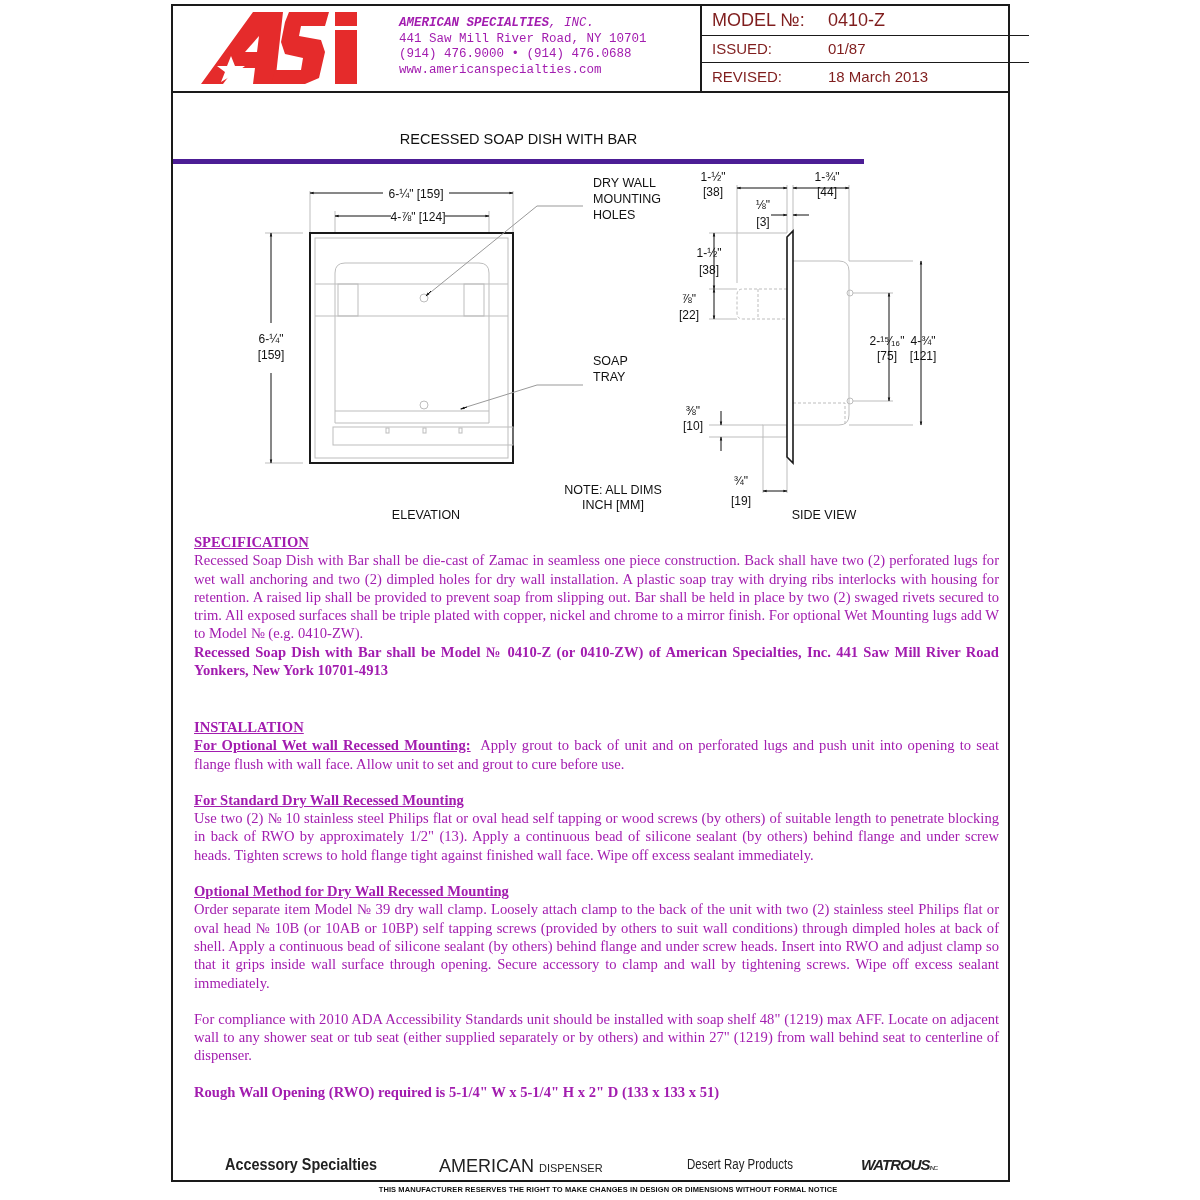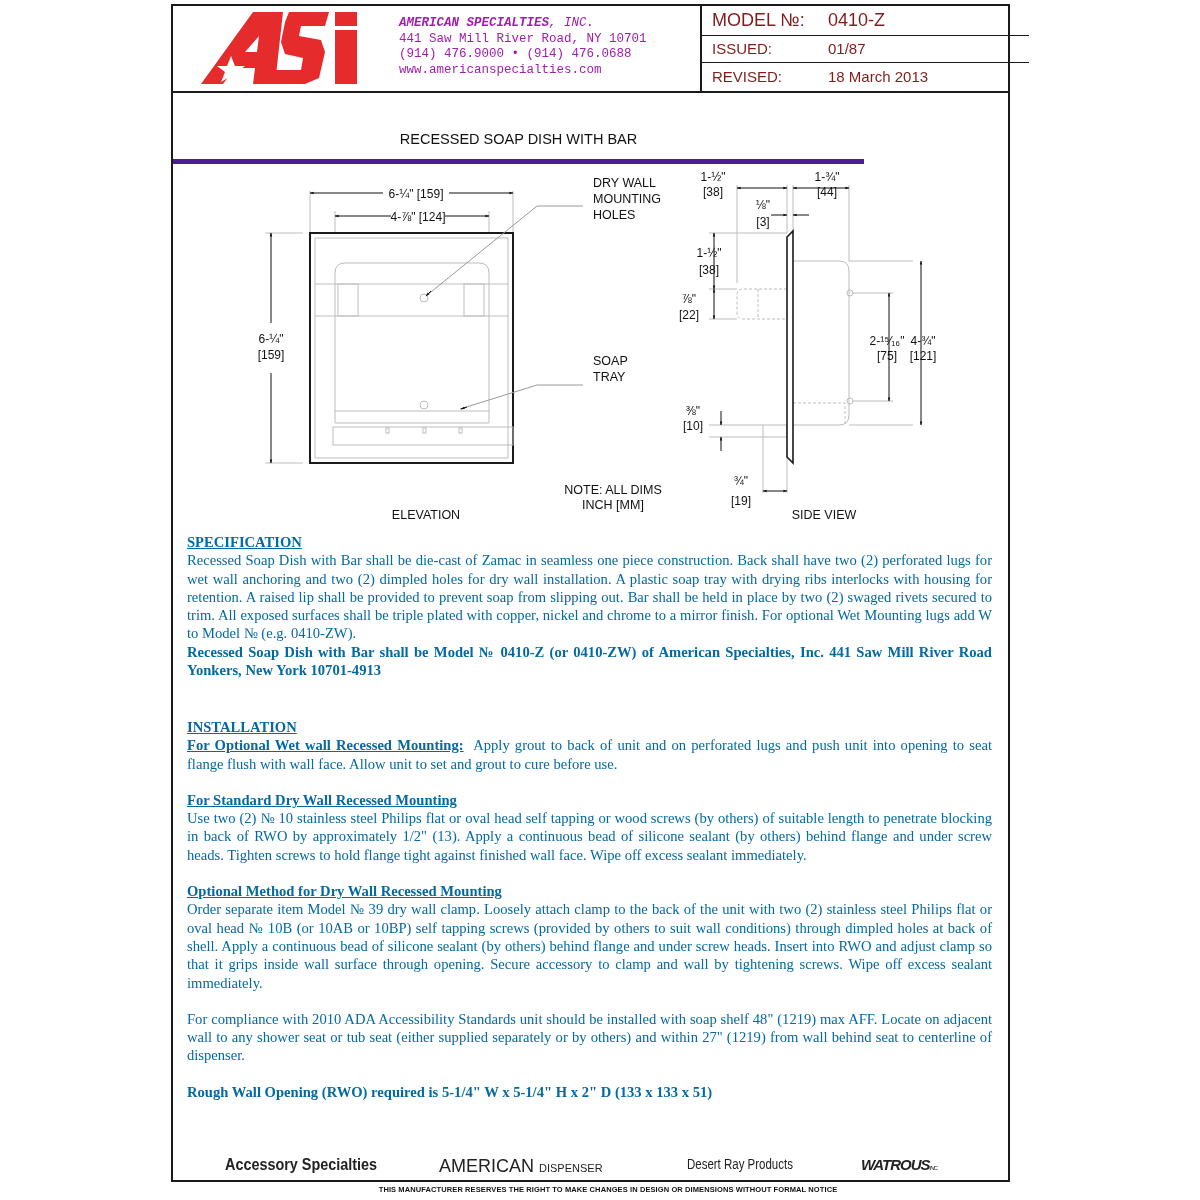--- a/index.html
+++ b/index.html
@@ -14,21 +14,21 @@
   .inforow { position:absolute; left:0; width:327px; font-family:Liberation Sans, sans-serif; color:#7f1d1d; }
   .inforow .lbl { position:absolute; left:10px; }
   .inforow .val { position:absolute; left:126px; }
   .r1 { top:0; height:29px; border-bottom:1px solid #1a1a1a; font-size:18px; line-height:29px; }
   .r2 { top:29px; height:27px; border-bottom:1px solid #1a1a1a; font-size:15px; line-height:27px; }
   .r3 { top:56px; height:29px; font-size:15px; line-height:29px;text-align:center; }
   .titlebar { position:absolute; left:0; top:85px; width:691px; height:40px; border-bottom:5px solid #4c1d95; text-align:center; font-family:"Liberation Sans", sans-serif; font-size:14.5px; line-height:40px;margin-top:28px; }
   .drawing { position:absolute; left:0; top:127px; width:835px; height:400px; }
   .dimtxt { font-family:"Liberation Sans", sans-serif; font-size:12px; fill:#111; }
   .lbltxt { font-family:"Liberation Sans", sans-serif; font-size:12.5px; fill:#111; }
-  .text { position:absolute; left:14px; width:805px; font-family:"Liberation Serif", serif; font-size:14.6px; line-height:18.3px; color:#0369a1; text-align:justify; }
+  .text { position:absolute; left:21px; width:805px; font-family:"Liberation Serif", serif; font-size:14.6px; line-height:18.3px; color:#a21caf; text-align:justify; }
   .text p { margin:0; }
   .u { text-decoration:underline; font-weight:bold; }
   .b { font-weight:bold; }
   .brands { position:absolute; left:0; top:1148px; width:835px; height:26px; font-family:"Liberation Sans", sans-serif; }
   .brand { position:absolute; top:2px; color:#222; }
   .footer { position:absolute; left:0; top:1185px; width:1200px; text-align:center; font-family:"Liberation Sans", sans-serif; font-size:7.5px; font-weight:bold; color:#111; letter-spacing:0.1px;padding-left:8px; }
 </style>
 </head>
 <body>
 

